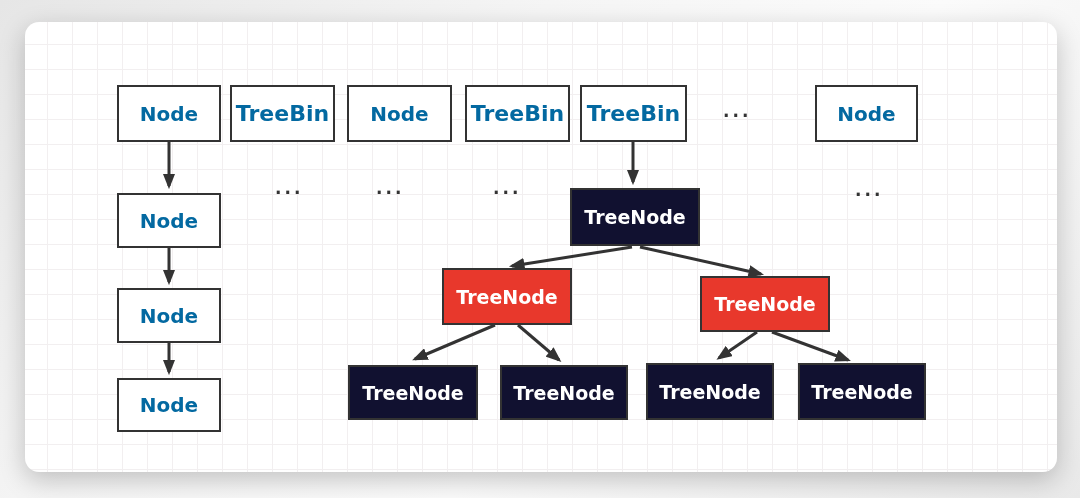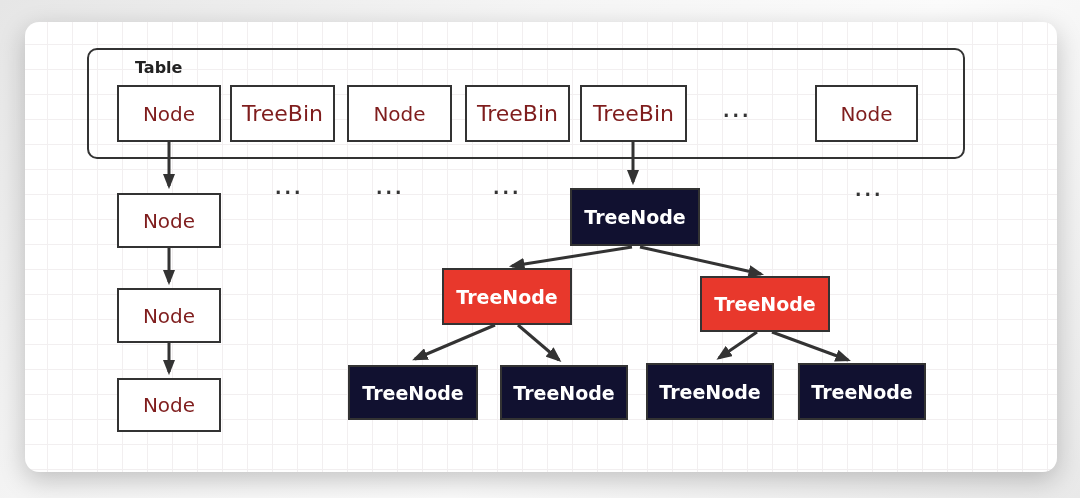--- a/index.html
+++ b/index.html
@@ -10,22 +10,22 @@
     background-color:#ffffff;border-radius:14px;
     background-image:linear-gradient(to right,#f2eff0 1px,transparent 1px),
                      linear-gradient(to bottom,#f2eff0 1px,transparent 1px);
     background-size:25px 25px;background-position:-3px -3px;
     box-shadow:0 8px 26px rgba(0,0,0,0.22);}
   .arrows{position:absolute;left:0;top:0;width:1032px;height:450px;pointer-events:none;}
   .table-frame{position:absolute;left:62px;top:26px;width:874px;height:107px;
     border:2.5px solid var(--stroke,#333);border-radius:10px;background:transparent;}
   .table-label{position:absolute;left:46px;top:8px;font-size:16px;font-weight:600;color:#222;}
   .box{position:absolute;display:flex;align-items:center;justify-content:center;
-    border:2.5px solid var(--stroke,#333);background:#fff;color:#7f1d1d;
-    font-size:20px;font-weight:400;box-sizing:border-box;}
+    border:2.5px solid var(--stroke,#333);background:#fff;color:#0369a1;
+    font-size:20px;font-weight:700;box-sizing:border-box;}
   .box.small{font-size:22px;}
   .box.navy{background:var(--accent-navy,#111130);color:#fff;font-weight:700;font-size:19px;}
   .box.red{background:var(--accent-red,#e8382c);color:#fff;font-weight:700;font-size:19px;}
   .dots{position:absolute;font-size:17px;font-weight:700;color:#333;letter-spacing:3px;}
 </style>
 </head>
 <body>
 
 <div class="stage">
   <div class="card">
@@ -41,23 +41,20 @@
       <line x1="144" y1="321" x2="144" y2="350" stroke="#333" stroke-width="3" marker-end="url(#ah)"></line>
       <line x1="608" y1="118" x2="608" y2="160" stroke="#333" stroke-width="3" marker-end="url(#ah)"></line>
       <line x1="607" y1="225" x2="487" y2="244" stroke="#333" stroke-width="3" marker-end="url(#ah)"></line>
       <line x1="615" y1="225" x2="736" y2="252" stroke="#333" stroke-width="3" marker-end="url(#ah)"></line>
       <line x1="470" y1="303" x2="390" y2="337" stroke="#333" stroke-width="3" marker-end="url(#ah)"></line>
       <line x1="493" y1="303" x2="534" y2="338" stroke="#333" stroke-width="3" marker-end="url(#ah)"></line>
       <line x1="732" y1="310" x2="694" y2="336" stroke="#333" stroke-width="3" marker-end="url(#ah)"></line>
       <line x1="747" y1="310" x2="823" y2="338" stroke="#333" stroke-width="3" marker-end="url(#ah)"></line>
     </svg>
 
-    <div class="table-frame">
-      <span class="table-label">Table</span>
-    </div>
 
     <div class="box" style="left:92px;top:63px;width:104px;height:57px;">Node</div>
     <div class="box small" style="left:205px;top:63px;width:105px;height:57px;">TreeBin</div>
     <div class="box" style="left:322px;top:63px;width:105px;height:57px;">Node</div>
     <div class="box small" style="left:440px;top:63px;width:105px;height:57px;">TreeBin</div>
     <div class="box small" style="left:555px;top:63px;width:107px;height:57px;">TreeBin</div>
     <span class="dots" style="left:698px;top:79px;">...</span>
     <div class="box" style="left:790px;top:63px;width:103px;height:57px;">Node</div>
 
     <span class="dots" style="left:250px;top:156px;">...</span>

